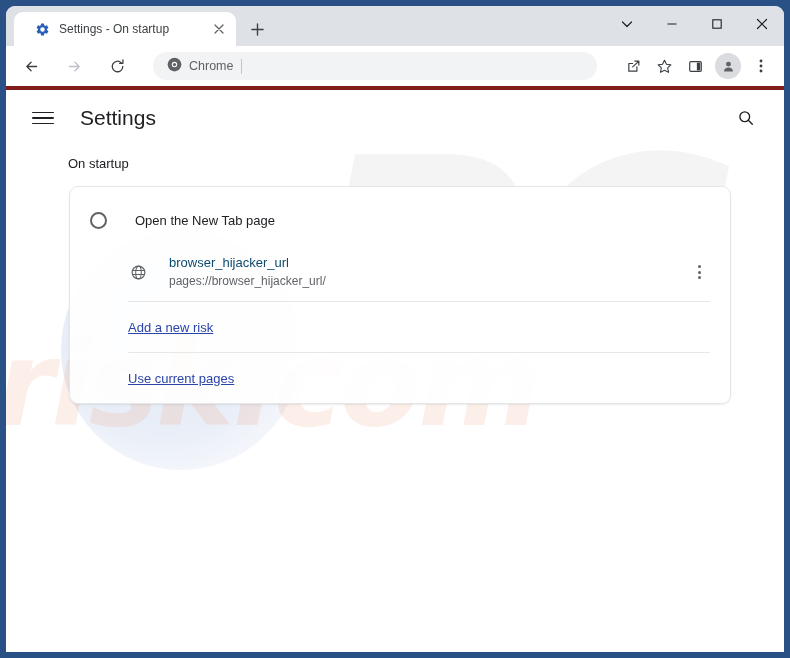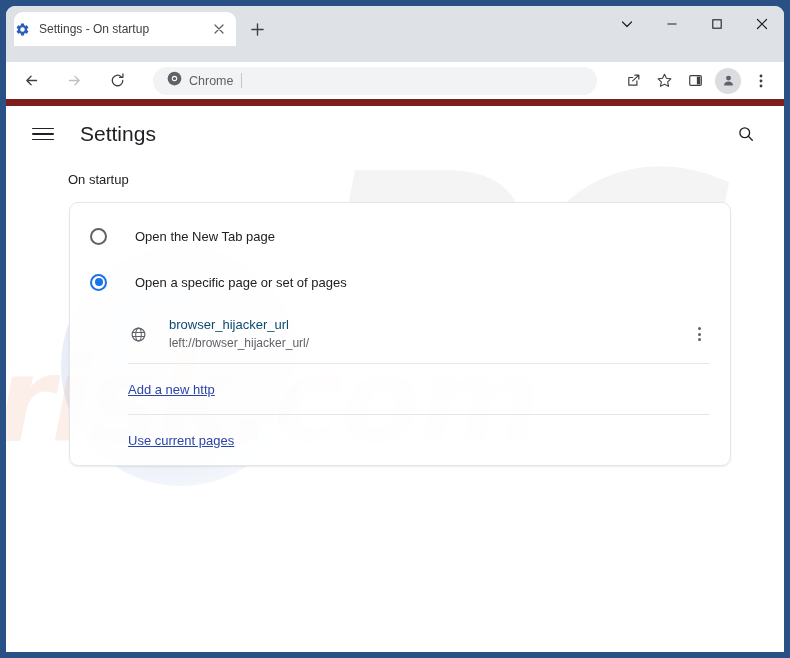--- a/index.html
+++ b/index.html
@@ -39,21 +39,21 @@
     padding-left: 8px;
   }
   .tab {
     position: relative;
     display: flex;
     align-items: center;
     height: 34px;
     width: 222px;
     background: #ffffff;
     border-radius: 9px 9px 0 0;
-    padding: 0 8px 0 0;
+    padding: 0 8px 0 20px;
     gap: 9px;
   }
   .tab-favicon {
     width: 16px; height: 16px;
     flex: 0 0 16px;
     display: flex; align-items: center; justify-content: center;
   }
   .tab-title {
     flex: 1 1 auto;
     font-size: 12px;
@@ -92,22 +92,21 @@
   }
 
   
   .toolbar {
     height: 44px;
     background: #ffffff;
     display: flex;
     align-items: center;
     padding: 0 8px 0 10px;
     gap: 13px;
-    border-bottom: 7px solid #7f1d1d;
-    margin-top: 16px;
+    border-bottom: 4px solid #7f1d1d;
   }
   .tb-icon {
     width: 30px; height: 30px;
     flex: 0 0 30px;
     display: flex; align-items: center; justify-content: center;
     border-radius: 50%;
     cursor: pointer;
   }
   .omnibox {
     flex: 1 1 auto;
@@ -462,48 +461,44 @@
       <div class="section-label">On startup</div>
 
       <div class="card">
 
         <div class="radio-row">
           <span class="radio"></span>
           <span class="radio-label">Open the New Tab page</span>
         </div>
 
 
-        <div class="radio-row">
-          <span class="radio checked"></span>
-          <span class="radio-label">Open a specific page or set of pages</span>
-        </div>
 
         <div class="url-row">
           <span class="globe-icon">
             <svg width="17" height="17" viewBox="0 0 20 20">
               <circle cx="10" cy="10" r="7.5" stroke="#5f6368" stroke-width="1.4" fill="none"></circle>
               <ellipse cx="10" cy="10" rx="3.3" ry="7.5" stroke="#5f6368" stroke-width="1.2" fill="none"></ellipse>
               <path d="M2.8 7.6 H17.2 M2.8 12.4 H17.2" stroke="#5f6368" stroke-width="1.2"></path>
             </svg>
           </span>
           <span class="url-texts">
             <div class="url-name">browser_hijacker_url</div>
-            <div class="url-sub">left://browser_hijacker_url/</div>
+            <div class="url-sub">pages://browser_hijacker_url/</div>
           </span>
           <span class="kebab">
             <i></i>
               <i></i>
               <i></i>
           </span>
         </div>
 
         <div class="divider"></div>
 
         <div class="link-row">
-          <span class="link">Add a new http</span>
+          <span class="link">Add a new risk</span>
         </div>
 
         <div class="divider"></div>
 
         <div class="link-row">
           <span class="link">Use current pages</span>
         </div>
 
       </div>
     </div>

